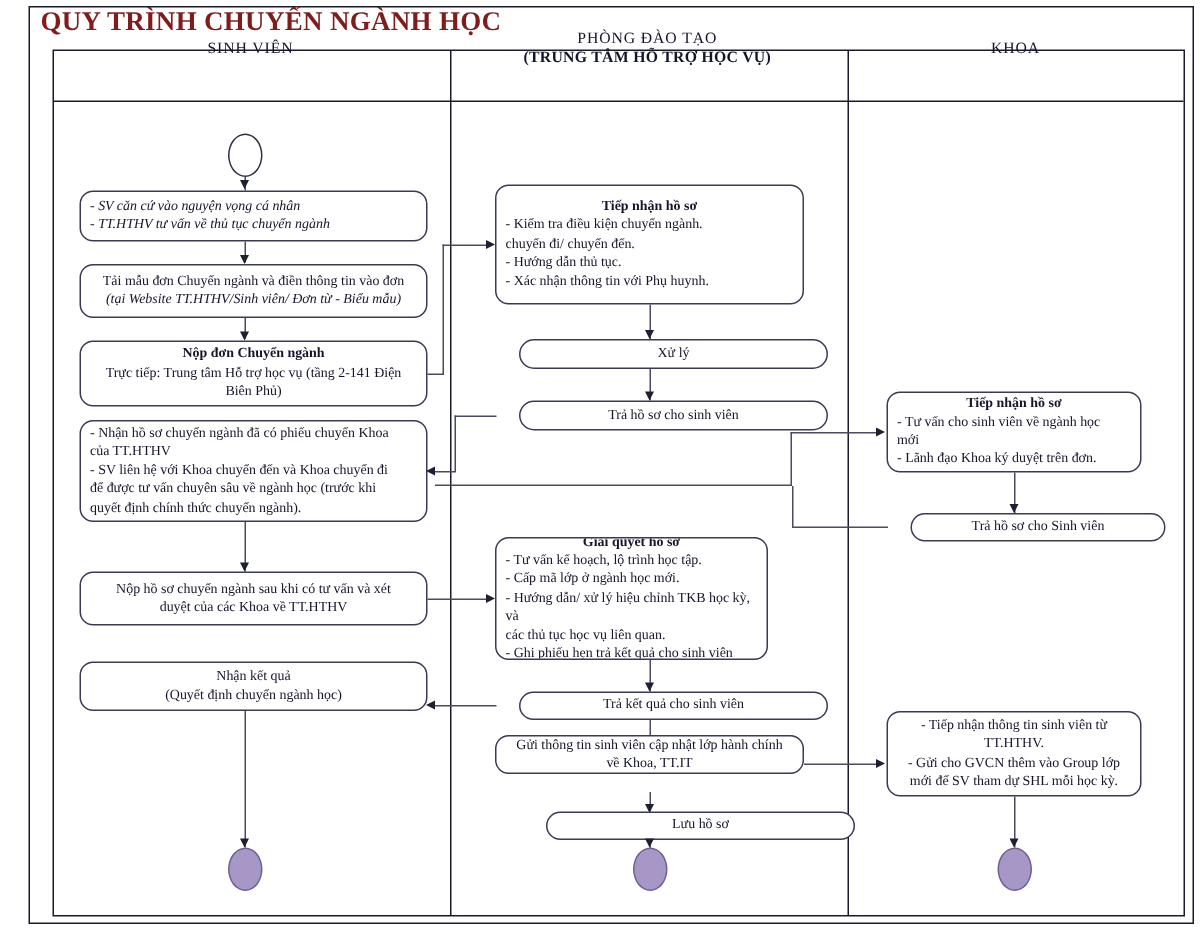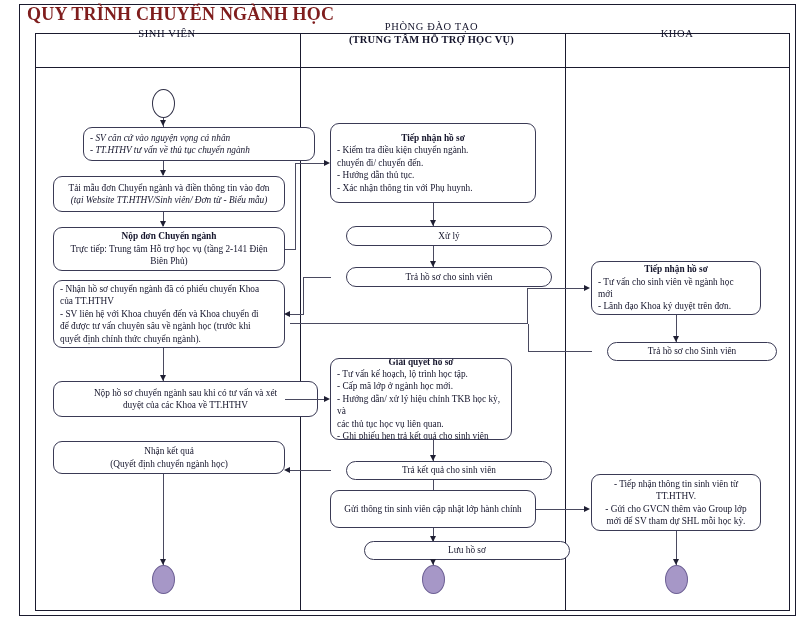--- a/index.html
+++ b/index.html
@@ -77,21 +77,21 @@
   .node.round{ border-radius:9px; }
   .node.pill{ border-radius:22px;margin-left:16px; }
   .node .hd{
     display:block;
     font-weight:bold;
     text-align:center;
     line-height:12.4px;
   }
   .node .ln{ display:block; }
   .node.ctr{ text-align:center; }
-  .node.ital{ font-style:italic;margin-left:30px; }
+  .node.ital{ font-style:italic; }
   .node .it{ font-style:italic; }
   .node.vc{
     display:flex;
     flex-direction:column;
     justify-content:center;
   }
   
   .term{
     position:absolute;
     border:1.2px solid #2f2f46;
@@ -183,21 +183,21 @@
     <span class="ln"> - Nhận hồ sơ chuyển ngành đã có phiếu chuyển Khoa</span>
     <span class="ln">của TT.HTHV</span>
     <span class="ln"> - SV liên hệ với Khoa chuyển đến và Khoa chuyển đi</span>
     <span class="ln">để được tư vấn chuyên sâu về ngành học (trước khi</span>
     <span class="ln">quyết định chính thức chuyển ngành).</span>
   </div>
 
   <div class="ln-v" style="left:163px; top:348px; height:33px;"></div>
   <div class="arw down" style="left:159.5px; top:375px;"></div>
 
-  <div class="node round vc ctr" style="left:53px; top:381px; width:265px; height:36px;">
+  <div class="node round vc ctr" style="left:53px; top:381px; width:232px; height:36px;">
     <span class="ln">Nộp hồ sơ chuyển ngành sau khi có tư vấn và xét</span>
     <span class="ln">duyệt của các Khoa về TT.HTHV</span>
   </div>
 
   <div class="node round vc ctr" style="left:53px; top:441px; width:232px; height:33px;">
     <span class="ln">Nhận kết quả</span>
     <span class="ln">(Quyết định chuyển ngành học)</span>
   </div>
 
   <div class="ln-v" style="left:163px; top:474px; height:91px;"></div>
@@ -259,22 +259,23 @@
   <div class="node pill vc ctr" style="left:330px; top:461px; width:206px; height:19px;">
     <span class="ln">Trả kết quả cho sinh viên</span>
   </div>
 
   <div class="ln-h" style="left:290px; top:470px; width:41px;"></div>
   <div class="arw left" style="left:284px; top:466.5px;"></div>
 
   <div class="ln-v" style="left:433px; top:480px; height:20px;"></div>
   <div class="arw down" style="left:429.5px; top:494px;"></div>
 
-  <div class="node round vc ctr" style="left:330px; top:490px; width:206px; height:38px;align-items:center;">
+  <div class="node round vc ctr" style="left:330px; top:490px; width:206px; height:26px;align-items:center;">
     <span class="ln">Gửi thông tin sinh viên cập nhật lớp hành chính</span>
+    <span class="ln">về Khoa, TT.IT</span>
   </div>
 
   <div class="ln-v" style="left:433px; top:528px; height:13px;"></div>
   <div class="arw down" style="left:429.5px; top:536px;"></div>
 
   <div class="node pill vc ctr" style="left:348px; top:541px; width:206px; height:19px;">
     <span class="ln">Lưu hồ sơ</span>
   </div>
 
   <div class="ln-v" style="left:433px; top:560px; height:6px;"></div>

